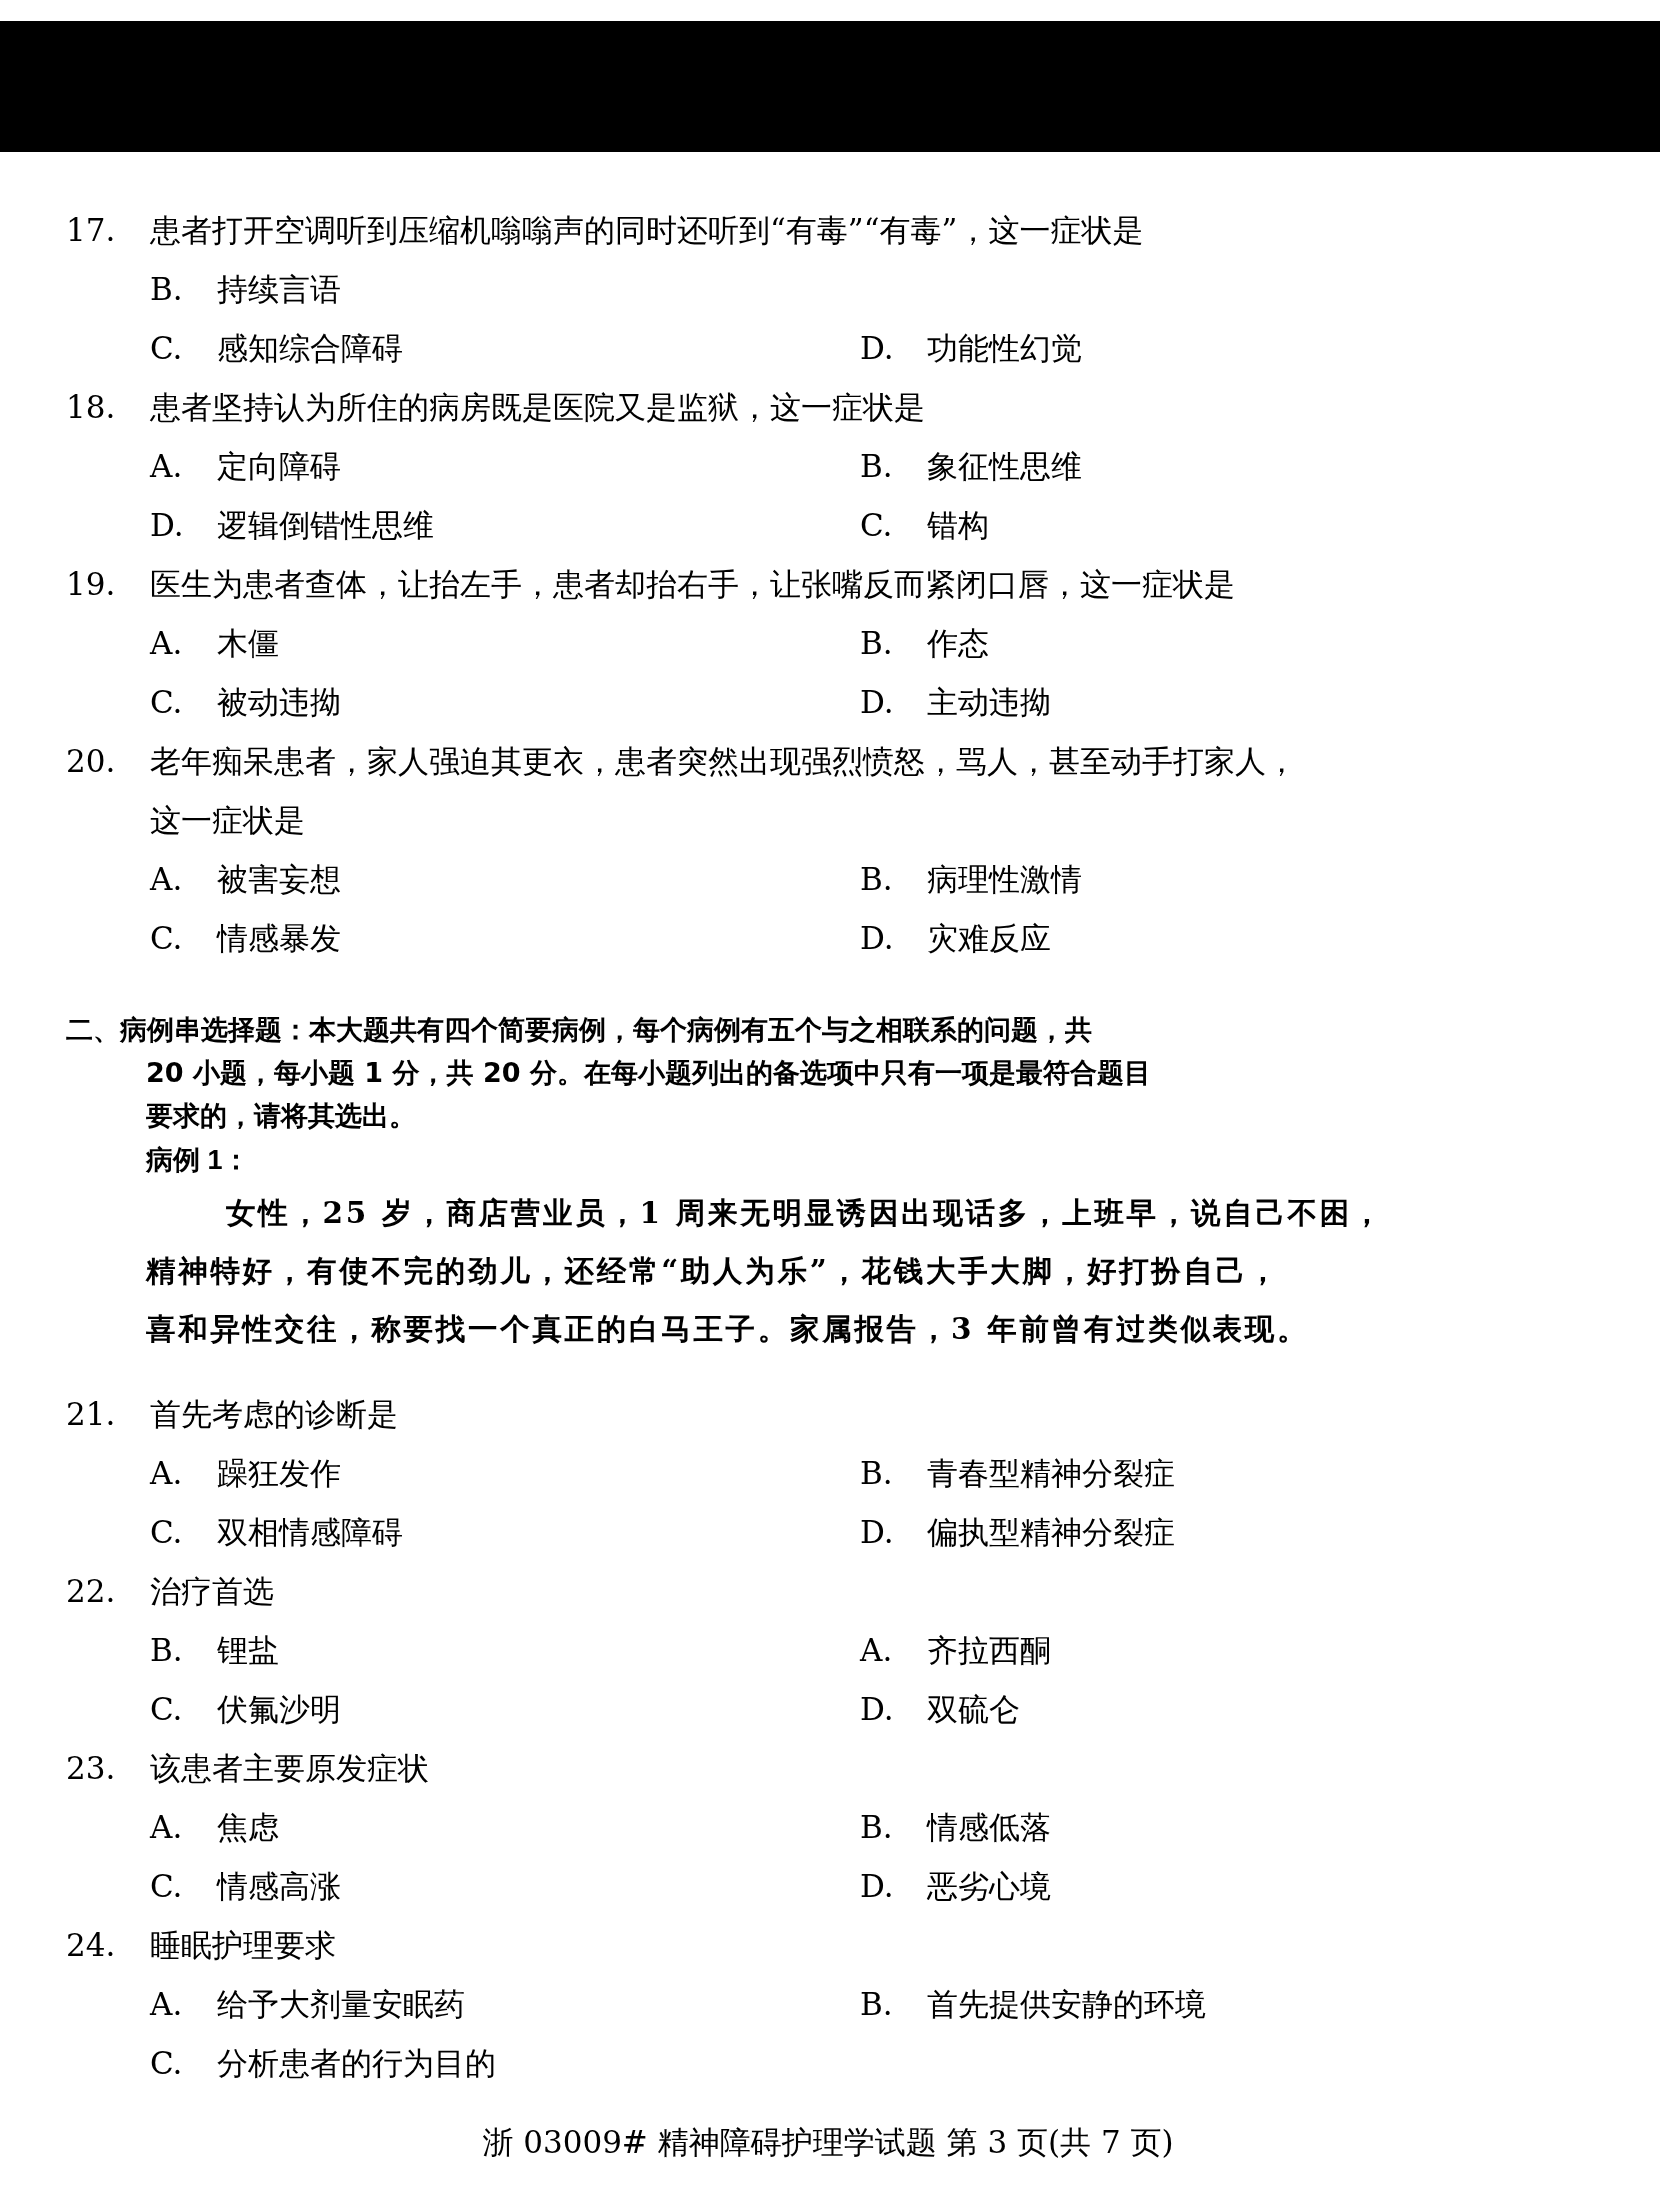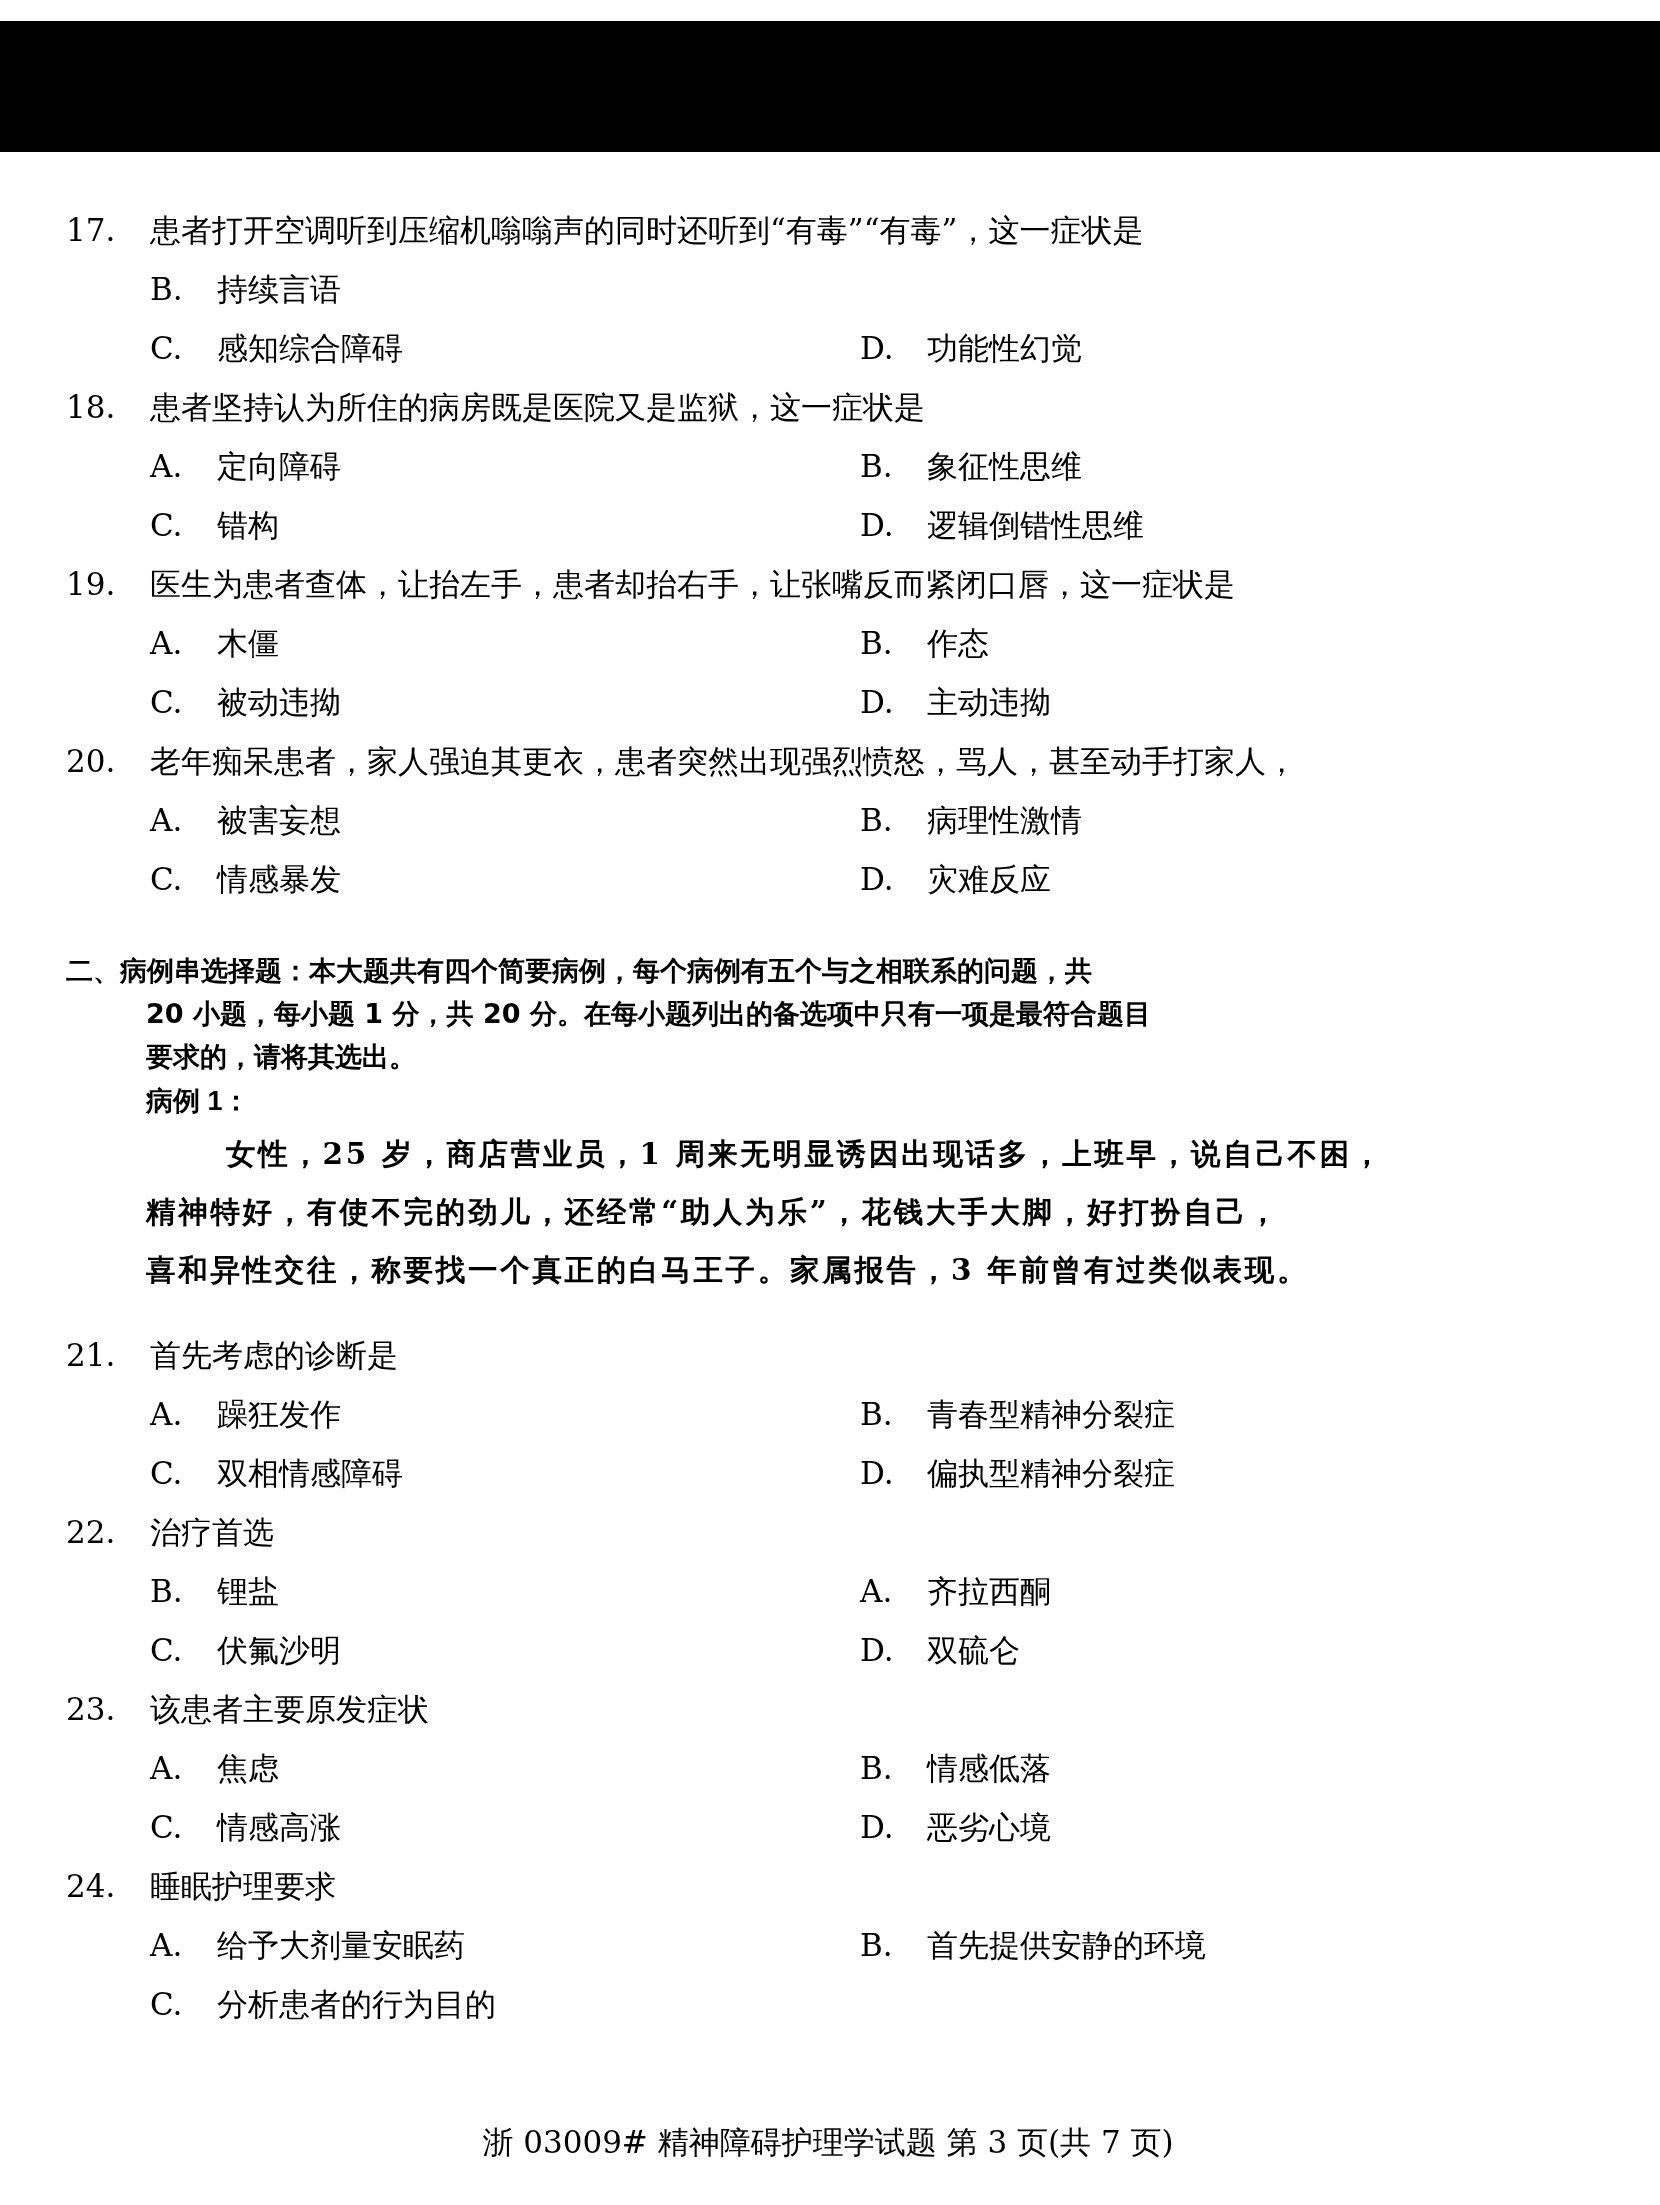--- a/index.html
+++ b/index.html
@@ -40,33 +40,34 @@
       <div class="opts">
         <span class="opt"><span class="opt-letter">C.</span><span>感知综合障碍</span></span>
         <span class="opt"><span class="opt-letter">D.</span><span>功能性幻觉</span></span>
       </div>
       <div class="q-line"><span class="q-num">18.</span><span>患者坚持认为所住的病房既是医院又是监狱，这一症状是</span></div>
       <div class="opts">
         <span class="opt"><span class="opt-letter">A.</span><span>定向障碍</span></span>
         <span class="opt"><span class="opt-letter">B.</span><span>象征性思维</span></span>
       </div>
       <div class="opts">
+        <span class="opt"><span class="opt-letter">D.</span><span>逻辑倒错性思维</span></span>
         <span class="opt"><span class="opt-letter">C.</span><span>错构</span></span>
-        <span class="opt"><span class="opt-letter">D.</span><span>逻辑倒错性思维</span></span>
       </div>
       <div class="q-line"><span class="q-num">19.</span><span>医生为患者查体，让抬左手，患者却抬右手，让张嘴反而紧闭口唇，这一症状是</span></div>
       <div class="opts">
         <span class="opt"><span class="opt-letter">A.</span><span>木僵</span></span>
         <span class="opt"><span class="opt-letter">B.</span><span>作态</span></span>
       </div>
       <div class="opts">
         <span class="opt"><span class="opt-letter">C.</span><span>被动违拗</span></span>
         <span class="opt"><span class="opt-letter">D.</span><span>主动违拗</span></span>
       </div>
       <div class="q-line"><span class="q-num">20.</span><span>老年痴呆患者，家人强迫其更衣，患者突然出现强烈愤怒，骂人，甚至动手打家人，</span></div>
+      <div class="q-cont">这一症状是</div>
       <div class="opts">
         <span class="opt"><span class="opt-letter">A.</span><span>被害妄想</span></span>
         <span class="opt"><span class="opt-letter">B.</span><span>病理性激情</span></span>
       </div>
       <div class="opts">
         <span class="opt"><span class="opt-letter">C.</span><span>情感暴发</span></span>
         <span class="opt"><span class="opt-letter">D.</span><span>灾难反应</span></span>
       </div>
     </div>
 

